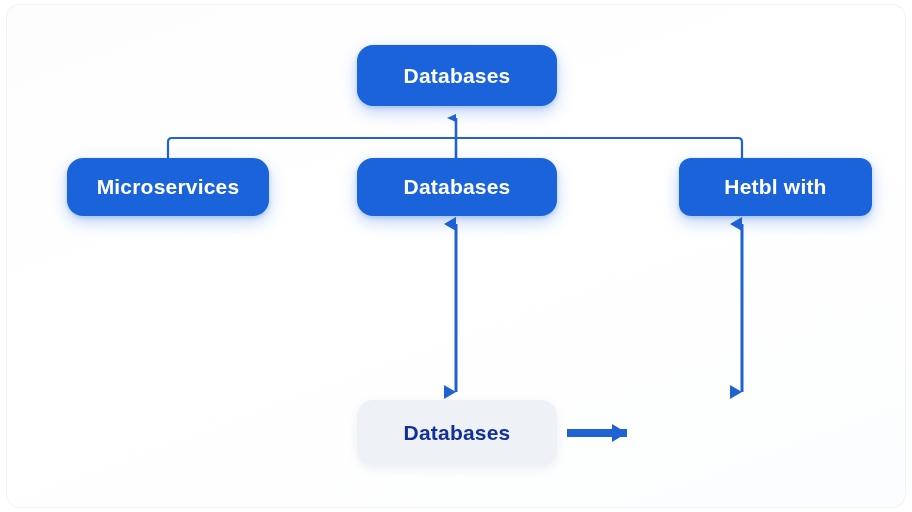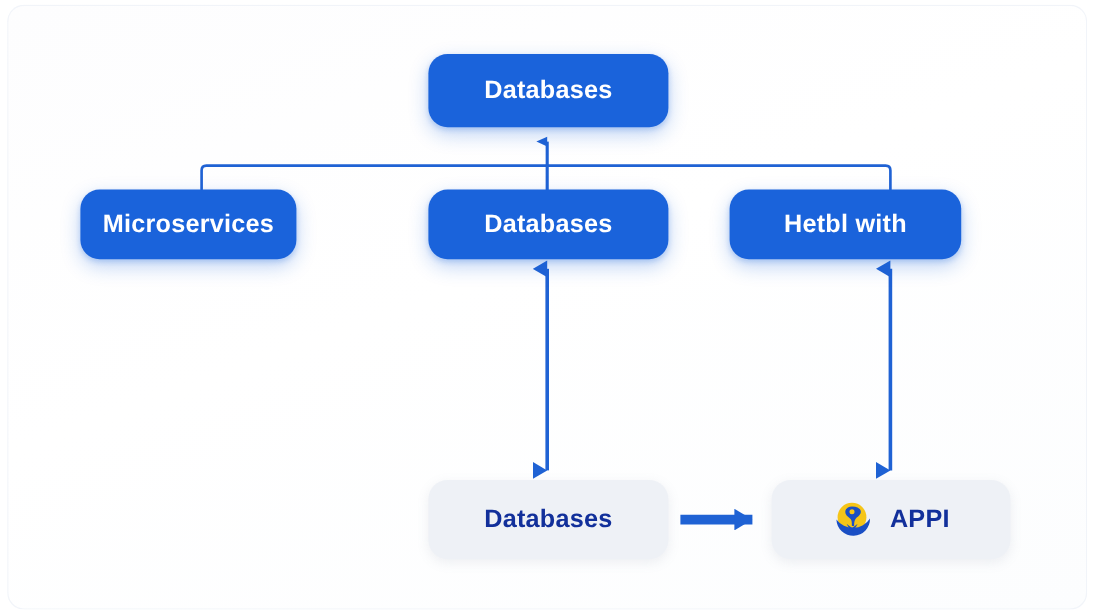--- a/index.html
+++ b/index.html
@@ -72,23 +72,23 @@
     justify-content: center;
     gap: 14px;
   }
   .brand-mark {
     width: 34px;
     height: 34px;
     flex: 0 0 34px;
   }
   
   #node-top      { left: 357px; top: 45px;  width: 200px; height: 61px; }
-  #node-left     { left: 67px;  top: 158px; width: 180px; height: 58px; }
+  #node-left     { left: 67px;  top: 158px; width: 202px; height: 58px; }
   #node-middle   { left: 357px; top: 158px; width: 200px; height: 58px; }
-  #node-right    { left: 608px; top: 158px; width: 193px; height: 58px; }
+  #node-right    { left: 679px; top: 158px; width: 193px; height: 58px; border-radius: 12px; }
   #node-bottom-center { left: 357px; top: 400px; width: 200px; height: 66px; }
   #node-bottom-right  { left: 643px; top: 400px; width: 199px; height: 66px; }
 </style>
 </head>
 <body>
 
 <div id="canvas">
 
   <div id="panel-wash"></div>
 
@@ -146,29 +146,14 @@
   </div>
 
   <div id="node-right" class="node node-primary">
     <span class="node-label">Hetbl with</span>
   </div>
 
   <div id="node-bottom-center" class="node node-muted">
     <span class="node-label">Databases</span>
   </div>
 
-  <div id="node-bottom-right" class="node node-muted">
-    <div class="node-logo-row">
-      <svg class="brand-mark" viewBox="0 0 34 34" xmlns="http://www.w3.org/2000/svg">
-        <circle cx="16" cy="15" r="12" fill="#f5c518"></circle>
-        <path d="M3,17 a14,14 0 0 0 28,-1 a17,17 0 0 1 -28,1 Z" fill="#1a4fc4"></path>
-        <path d="M16,6 c-4.2,0 -6.4,3.1 -5.3,6.1 c0.8,2.2 3.1,2.9 4.3,4.6
-                 c0.9,1.3 0.9,3.2 0.9,5.6 l1.9,0 c0,-2.6 0.1,-4.5 1.1,-5.9
-                 c1.2,-1.7 3.4,-2.4 4.2,-4.5 C24.2,9 21.9,6 16,6 Z" fill="#1a4fc4"></path>
-        <circle cx="16" cy="10.4" r="2.1" fill="#f5c518"></circle>
-        <path d="M11.5,20.5 c1.6,1.4 3.2,2.6 4.6,3.3 c1.5,-0.8 3,-1.9 4.6,-3.3
-                 c-1.4,2.9 -3,4.8 -4.6,6.2 C14.5,25.3 12.9,23.4 11.5,20.5 Z" fill="#1a4fc4"></path>
-      </svg>
-      <span class="node-label">APPI</span>
-    </div>
-  </div>
 
 </div>
 
 </body></html>

